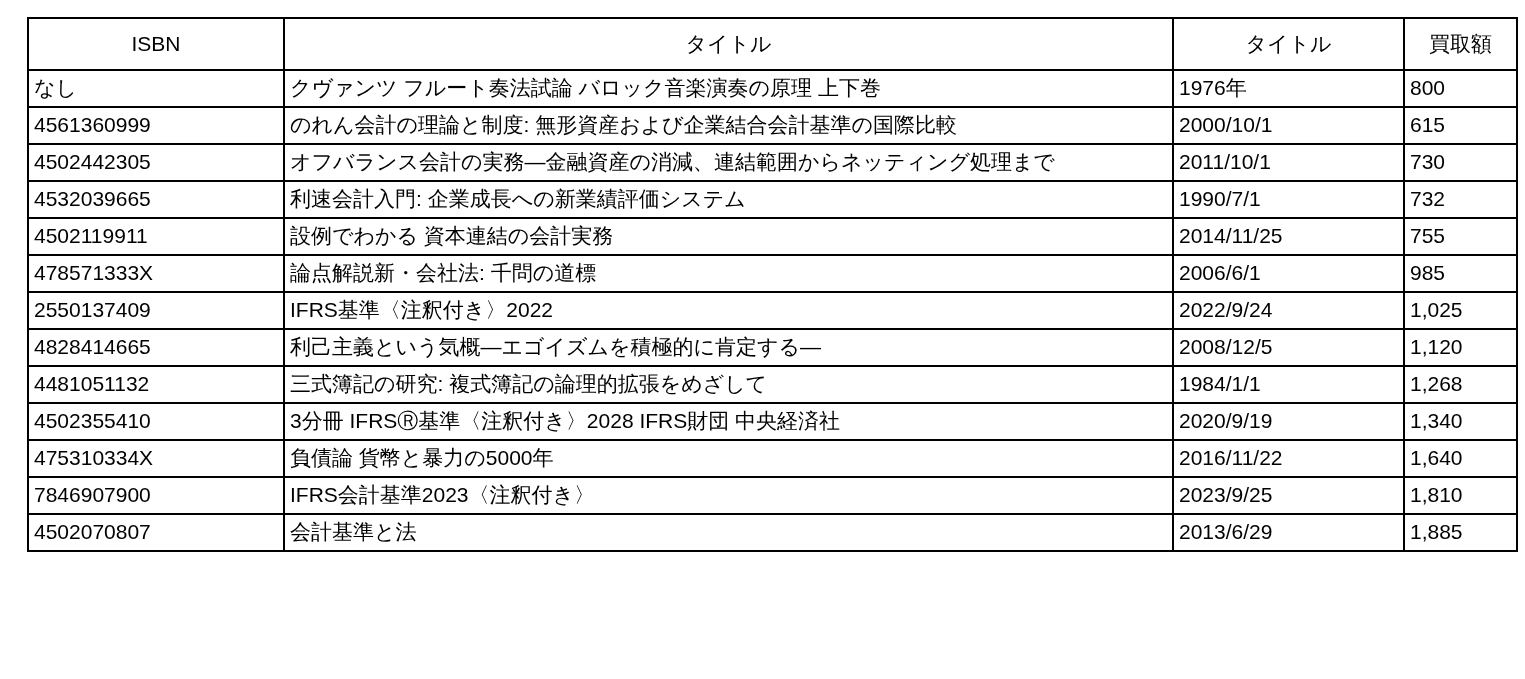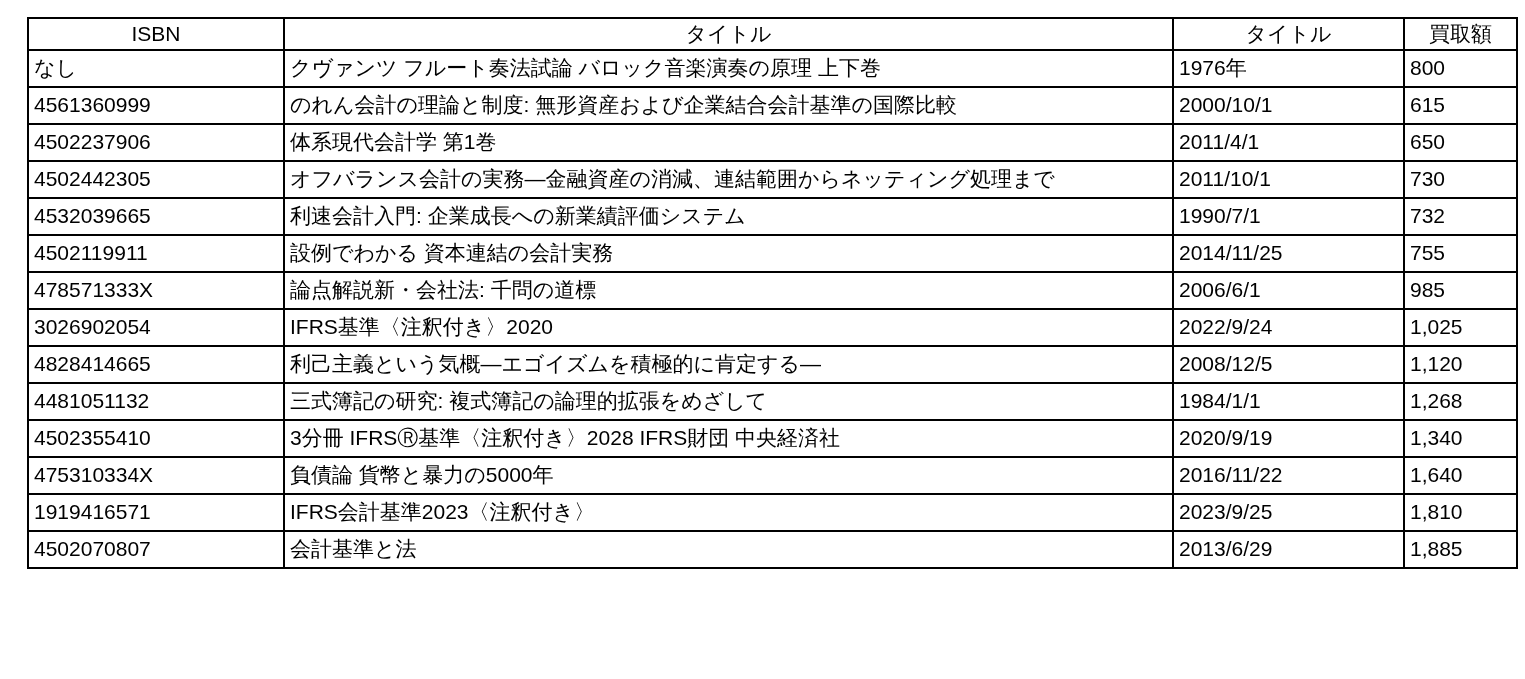--- a/index.html
+++ b/index.html
@@ -28,21 +28,21 @@
   .book-table td {
     border: 2px solid #000000;
     font-size: 21px;
     line-height: 1.2;
     font-weight: normal;
     overflow: hidden;
     white-space: nowrap;
     box-sizing: border-box;
   }
   .book-table th {
-    height: 32px;
+    height: 52px;
     text-align: center;
     vertical-align: middle;
     padding: 0 4px;
     margin-left: 32px;
   }
   .book-table td {
     height: 37px;
     text-align: left;
     vertical-align: middle;
     padding: 2px 4px 4px 5px;
@@ -74,26 +74,20 @@
           <td>1976年</td>
           <td>800</td>
         </tr>
         <tr>
           <td>4561360999</td>
           <td>のれん会計の理論と制度: 無形資産および企業結合会計基準の国際比較</td>
           <td>2000/10/1</td>
           <td>615</td>
         </tr>
         <tr>
-          <td>4502237906</td>
-          <td>体系現代会計学 第1巻</td>
-          <td>2011/4/1</td>
-          <td>650</td>
-        </tr>
-        <tr>
           <td>4502442305</td>
           <td>オフバランス会計の実務―金融資産の消減、連結範囲からネッティング処理まで</td>
           <td>2011/10/1</td>
           <td>730</td>
         </tr>
         <tr>
           <td>4532039665</td>
           <td>利速会計入門: 企業成長への新業績評価システム</td>
           <td>1990/7/1</td>
           <td>732</td>
@@ -104,22 +98,22 @@
           <td>2014/11/25</td>
           <td>755</td>
         </tr>
         <tr>
           <td>478571333X</td>
           <td>論点解説新・会社法: 千問の道標</td>
           <td>2006/6/1</td>
           <td>985</td>
         </tr>
         <tr>
-          <td>3026902054</td>
-          <td>IFRS基準〈注釈付き〉2020</td>
+          <td>2550137409</td>
+          <td>IFRS基準〈注釈付き〉2022</td>
           <td>2022/9/24</td>
           <td>1,025</td>
         </tr>
         <tr>
           <td>4828414665</td>
           <td>利己主義という気概―エゴイズムを積極的に肯定する―</td>
           <td>2008/12/5</td>
           <td>1,120</td>
         </tr>
         <tr>
@@ -134,21 +128,21 @@
           <td>2020/9/19</td>
           <td>1,340</td>
         </tr>
         <tr>
           <td>475310334X</td>
           <td>負債論 貨幣と暴力の5000年</td>
           <td>2016/11/22</td>
           <td>1,640</td>
         </tr>
         <tr>
-          <td>1919416571</td>
+          <td>7846907900</td>
           <td>IFRS会計基準2023〈注釈付き〉</td>
           <td>2023/9/25</td>
           <td>1,810</td>
         </tr>
         <tr>
           <td>4502070807</td>
           <td>会計基準と法</td>
           <td>2013/6/29</td>
           <td>1,885</td>
         </tr>

